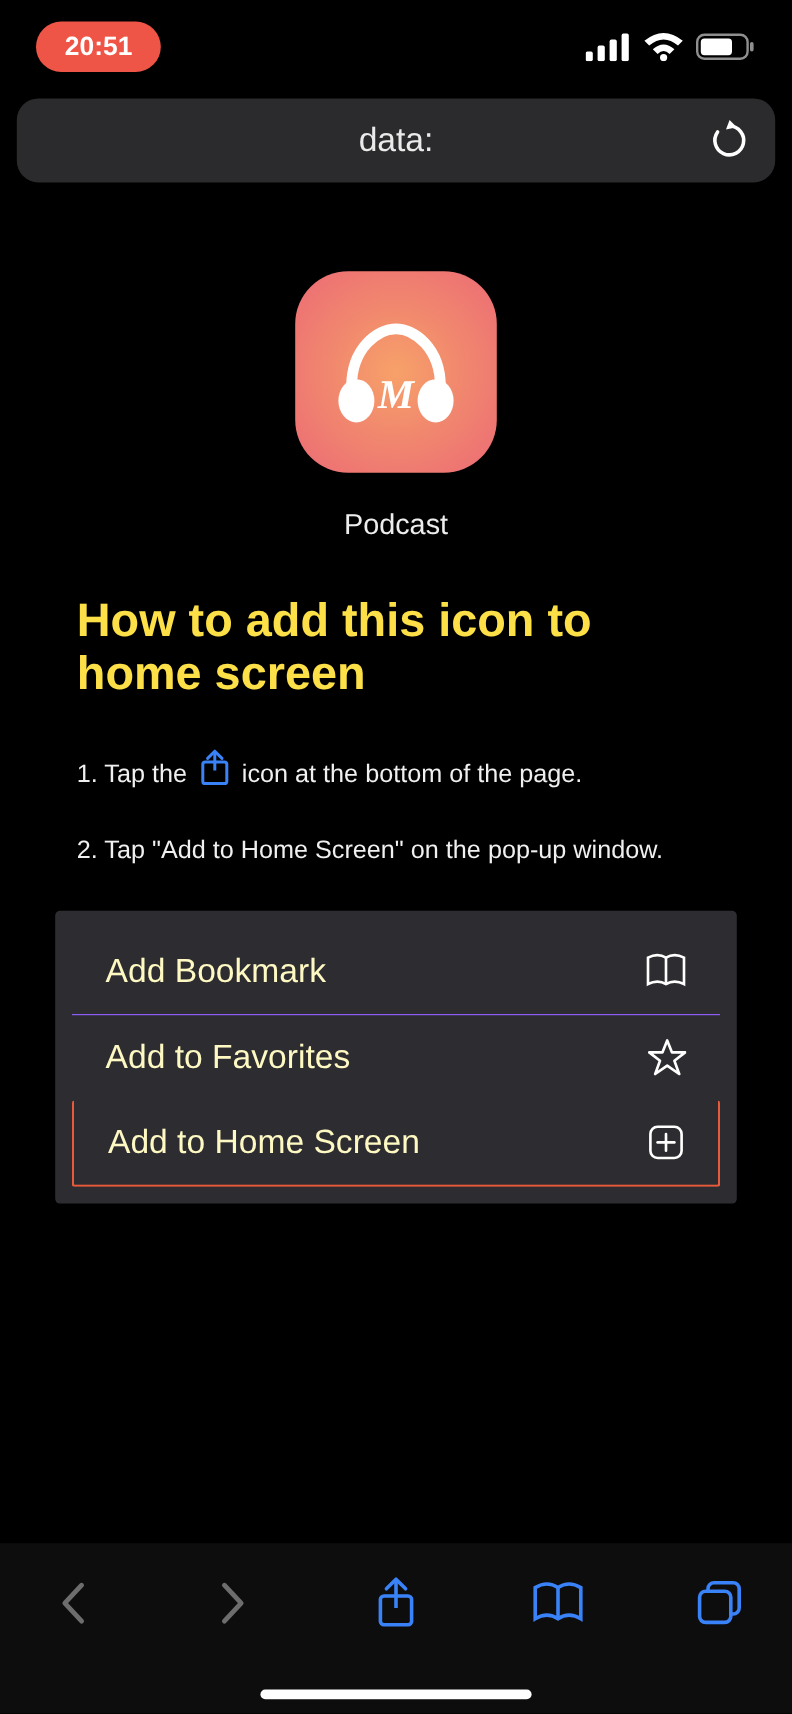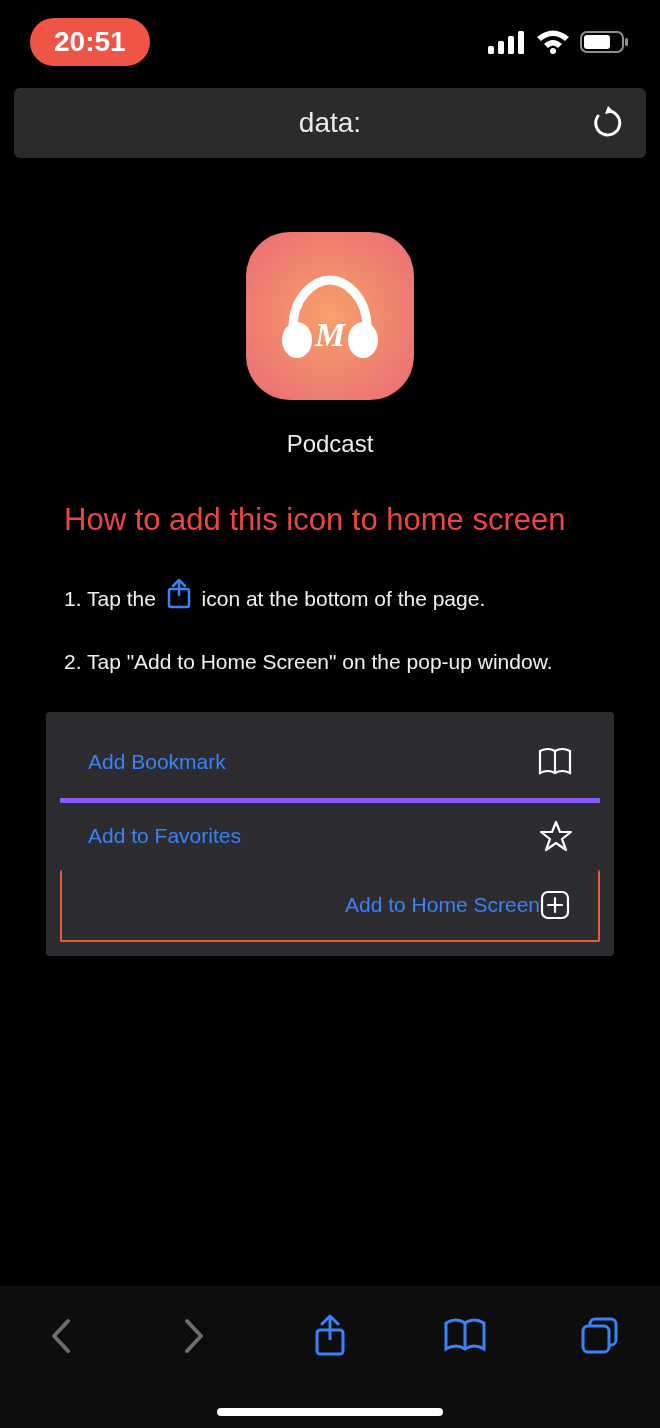--- a/index.html
+++ b/index.html
@@ -15,36 +15,36 @@
     .status-bar {
       display: flex;
       align-items: center;
       justify-content: space-between;
       padding: 18px 30px 10px 30px;
     }
     .time-pill {
       background: #ee5547;
       color: #fff;
       font-weight: 600;
-      font-size: 28px;
+      font-size: 22px;
       padding: 8px 24px;
       border-radius: 24px;
     }
     .status-right {
       display: flex;
       align-items: center;
       gap: 10px;
     }
     .status-right svg { display: block; }
 
     
     .url-bar {
       margin: 12px 14px 14px 14px;
       background: #2b2b2d;
-      border-radius: 6px;
+      border-radius: 18px;
       height: 70px;
       display: flex;
       align-items: center;
       justify-content: center;
       position: relative;
       text-align: center;
     }
     .url-text {
       color: #eaeaea;
       font-size: 28px;
@@ -76,23 +76,23 @@
       display: flex;
       align-items: center;
       justify-content: center;
       margin-bottom: 30px;
     }
     .app-label {
       color: #ededed;
       font-size: 24px;
     }
     .heading {
-      font-weight: 400;
-      font-size: 31px;
-      color: #ef4444;
+      font-weight: 700;
+      font-size: 39px;
+      color: #fde047;
       margin: 0 0 40px 0;
       padding: 0 42px;
     }
     .step {
       font-size: 21px;
       color: #f0f0f0;
       margin-bottom: 36px;
       padding: 0 42px;
       line-height: 1.3;
     }
@@ -108,31 +108,30 @@
       background: #2d2d31;
       border-radius: 4px;
       padding: 14px 0;
     }
     .menu-item {
       display: flex;
       align-items: center;
       justify-content: space-between;
       padding: 0 28px;
       height: 72px;
-      font-size: 21px;
-      color: #3b82f6;
+      font-size: 28px;
+      color: #fef9c3;
       margin: 0 14px;
     }
     .menu-item + .menu-item {
-      border-top: 5px solid #8b5cf6;
+      border-top: 1px solid #8b5cf6;
     }
     .menu-item.highlighted {
       border: 2px solid #e85a3a;
       border-radius: 2px;
-      justify-content: flex-end;
     }
     .menu-item.highlighted + .menu-item,
     .menu-item:has(+ .menu-item.highlighted) + .menu-item.highlighted {
       border-top: none;
     }
 
     
     .toolbar {
       position: absolute;
       bottom: 0;

